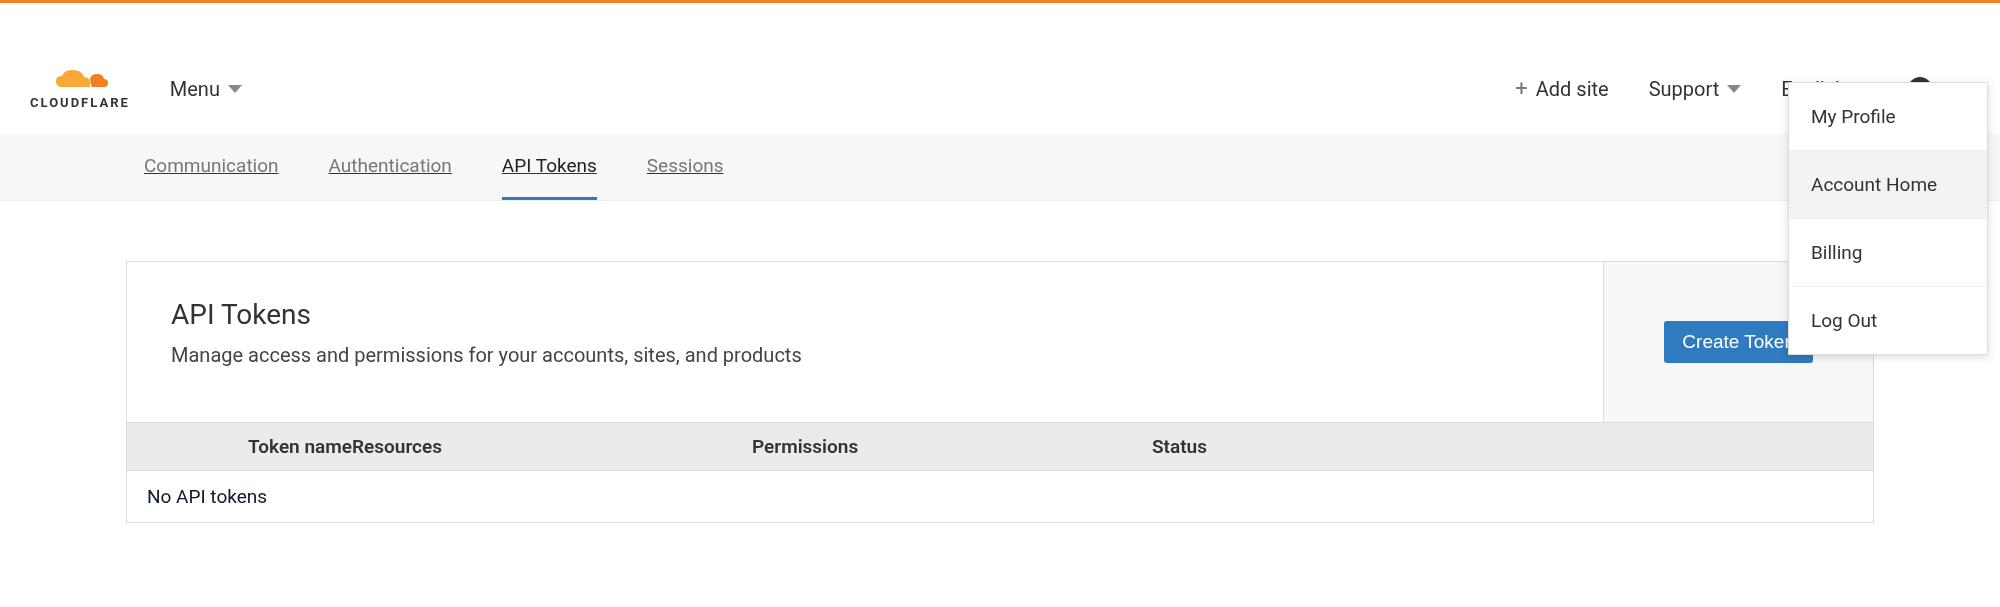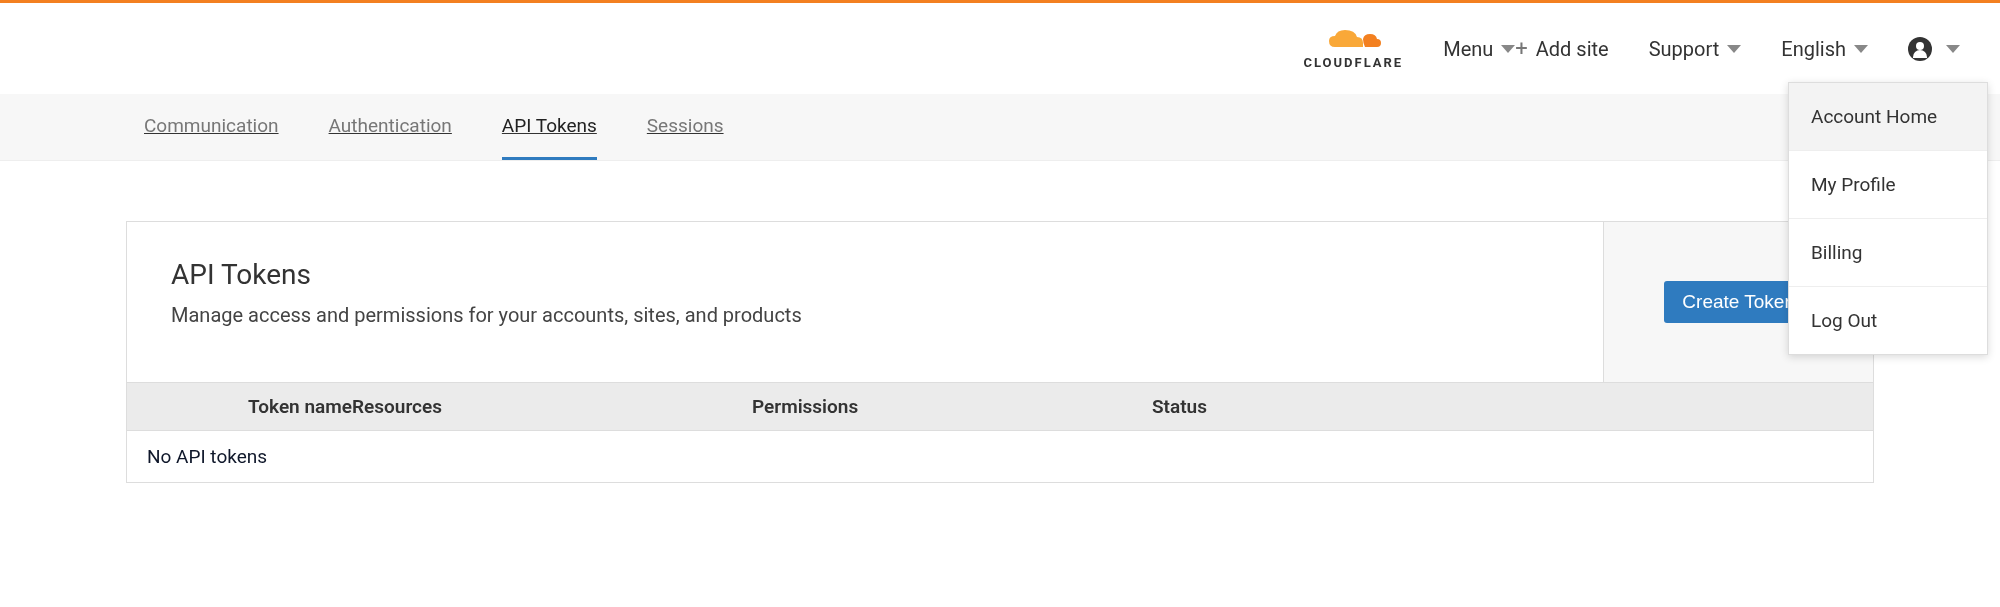--- a/index.html
+++ b/index.html
@@ -13,23 +13,24 @@
       color: #333;
     }
     .top-accent {
       height: 3px;
       background: #f38020;
       width: 100%;
     }
     .header {
       display: flex;
       align-items: center;
-      justify-content: flex-end;
+      justify-content: space-between;
       padding: 24px 30px;
       background: #fff;
+      margin-top: 40px;
     }
     .header-left {
       display: flex;
       align-items: center;
       gap: 40px;
     }
     .logo {
       display: flex;
       flex-direction: column;
       align-items: center;
@@ -293,17 +294,17 @@
       <div class="th col-perm">Permissions</div>
       <div class="th col-status">Status</div>
     </div>
     <div class="table-row">
       <div>No API tokens</div>
     </div>
   </div>
 </div>
 
 <div class="dropdown">
+  <div class="dropdown-item">My Profile</div>
   <div class="dropdown-item hover">Account Home</div>
-  <div class="dropdown-item">My Profile</div>
   <div class="dropdown-item">Billing</div>
   <div class="dropdown-item">Log Out</div>
 </div>
 
 </body></html>

